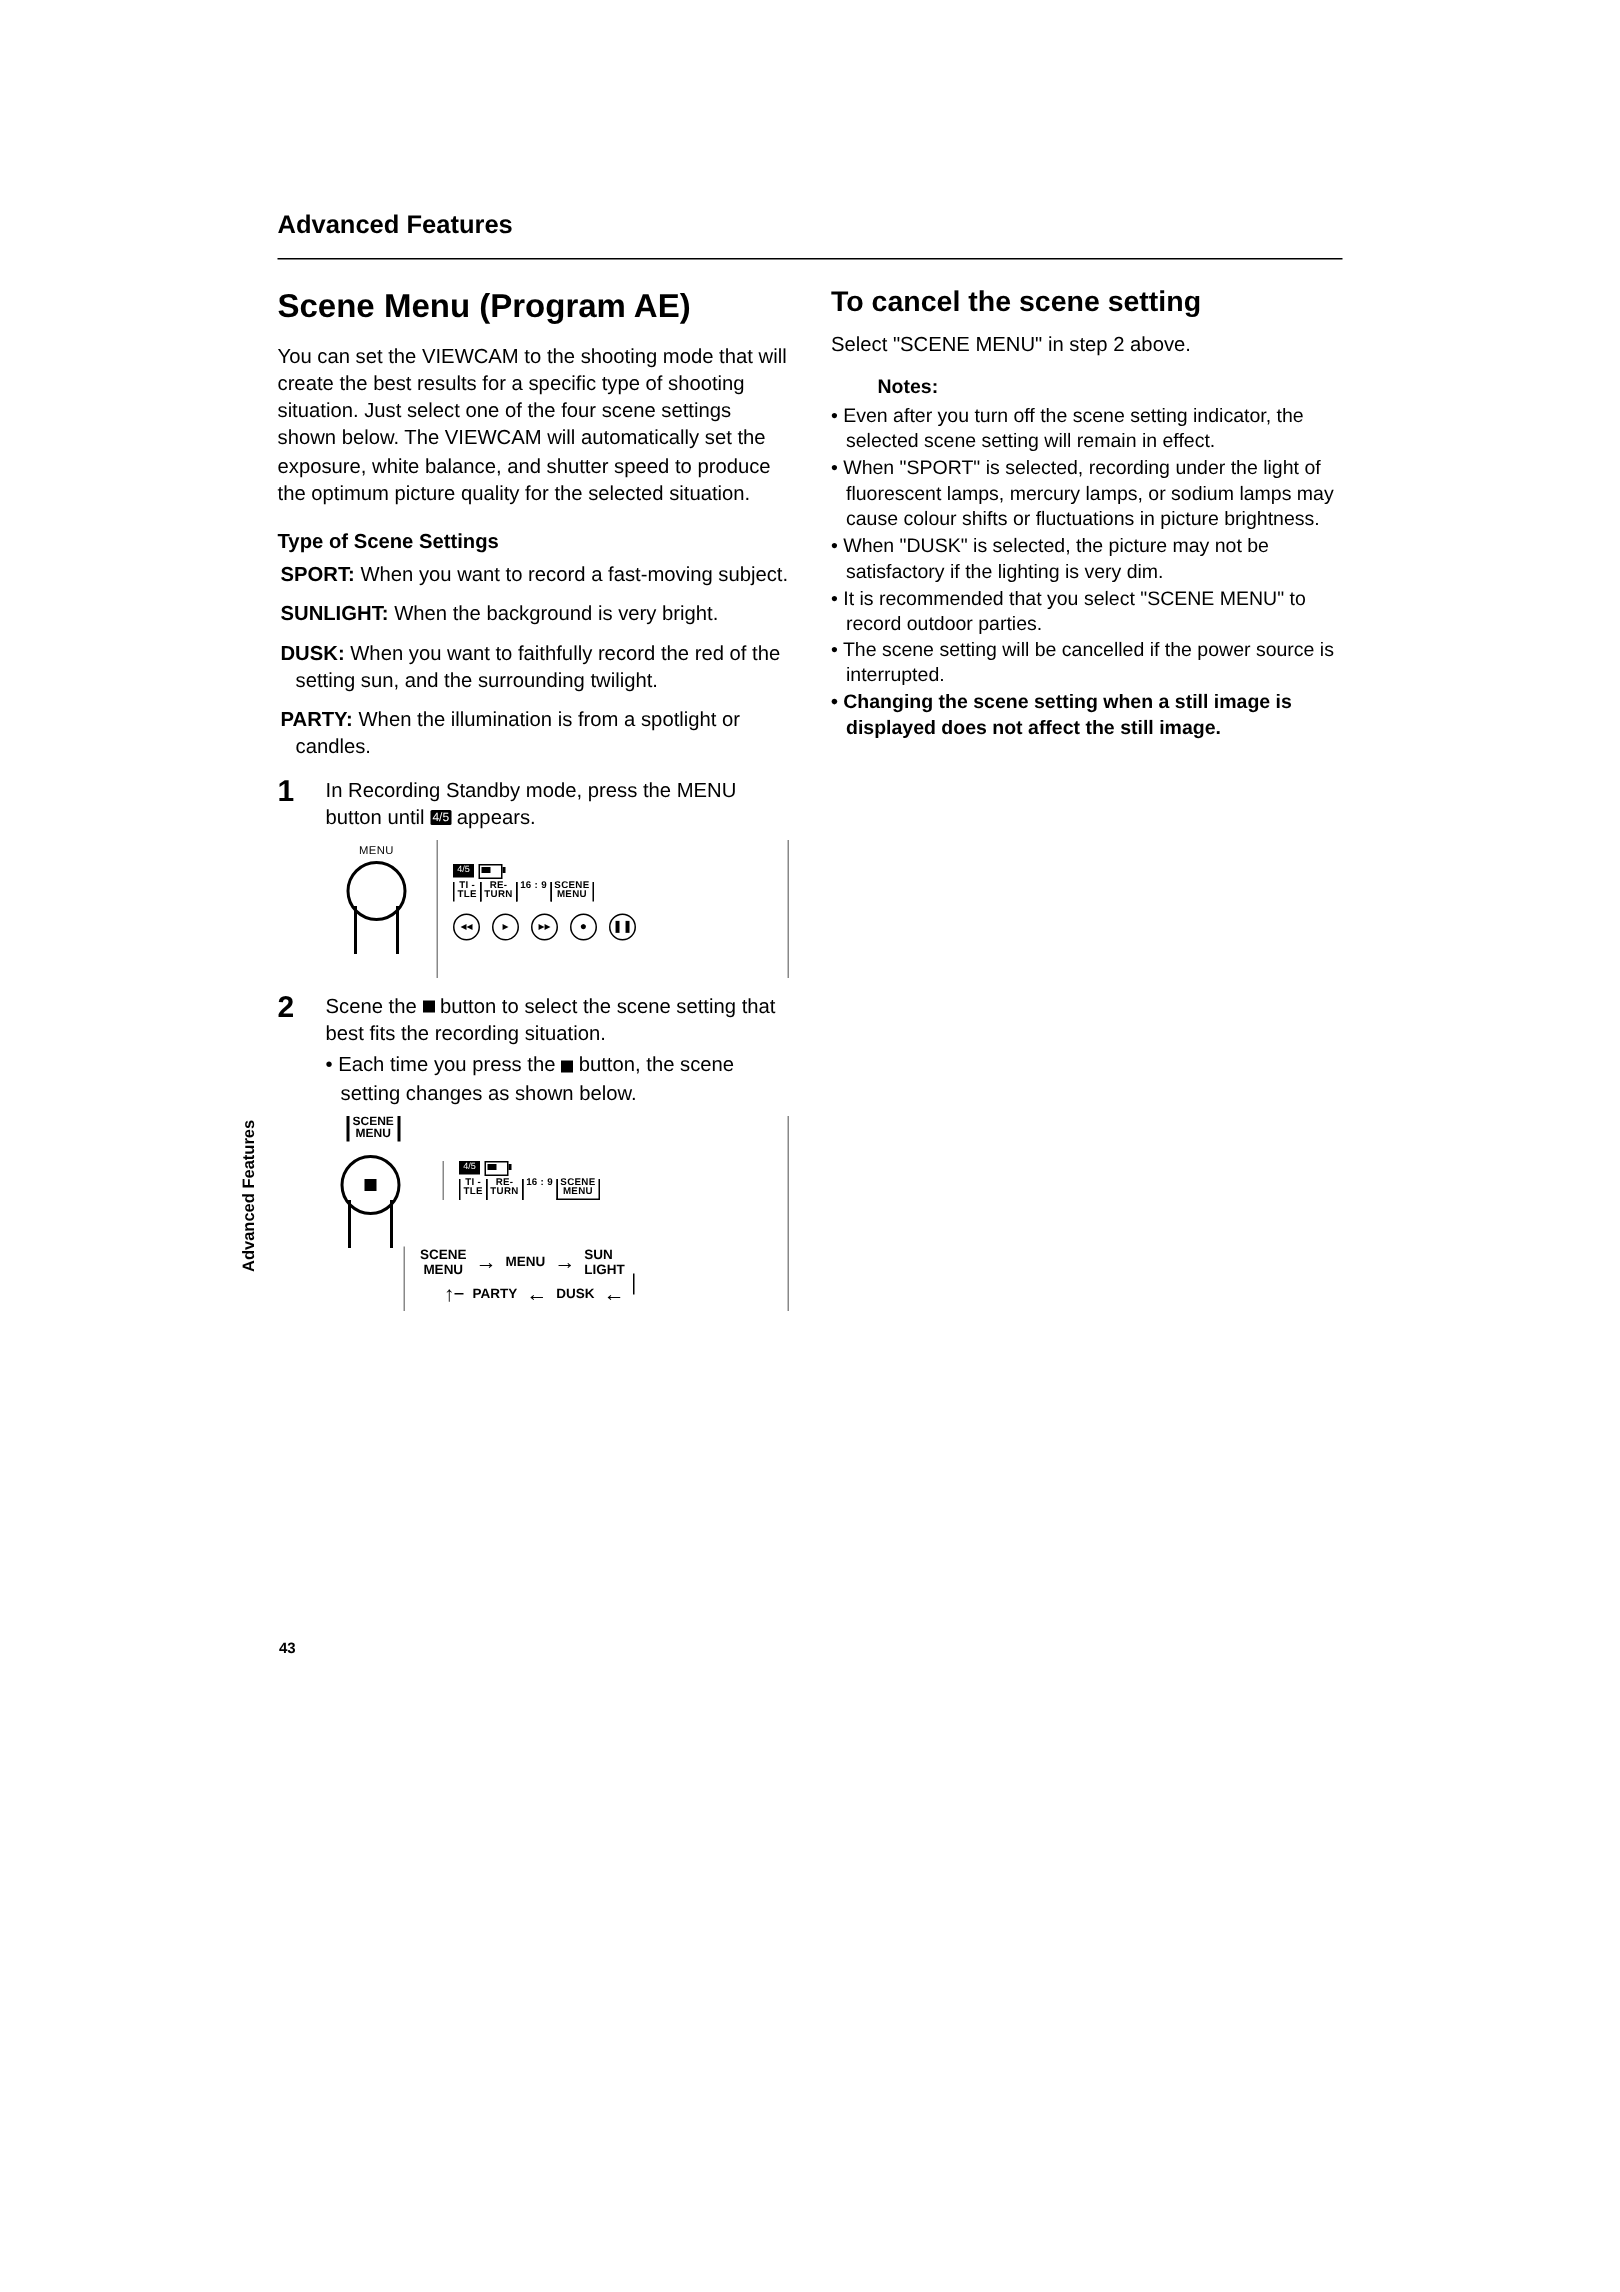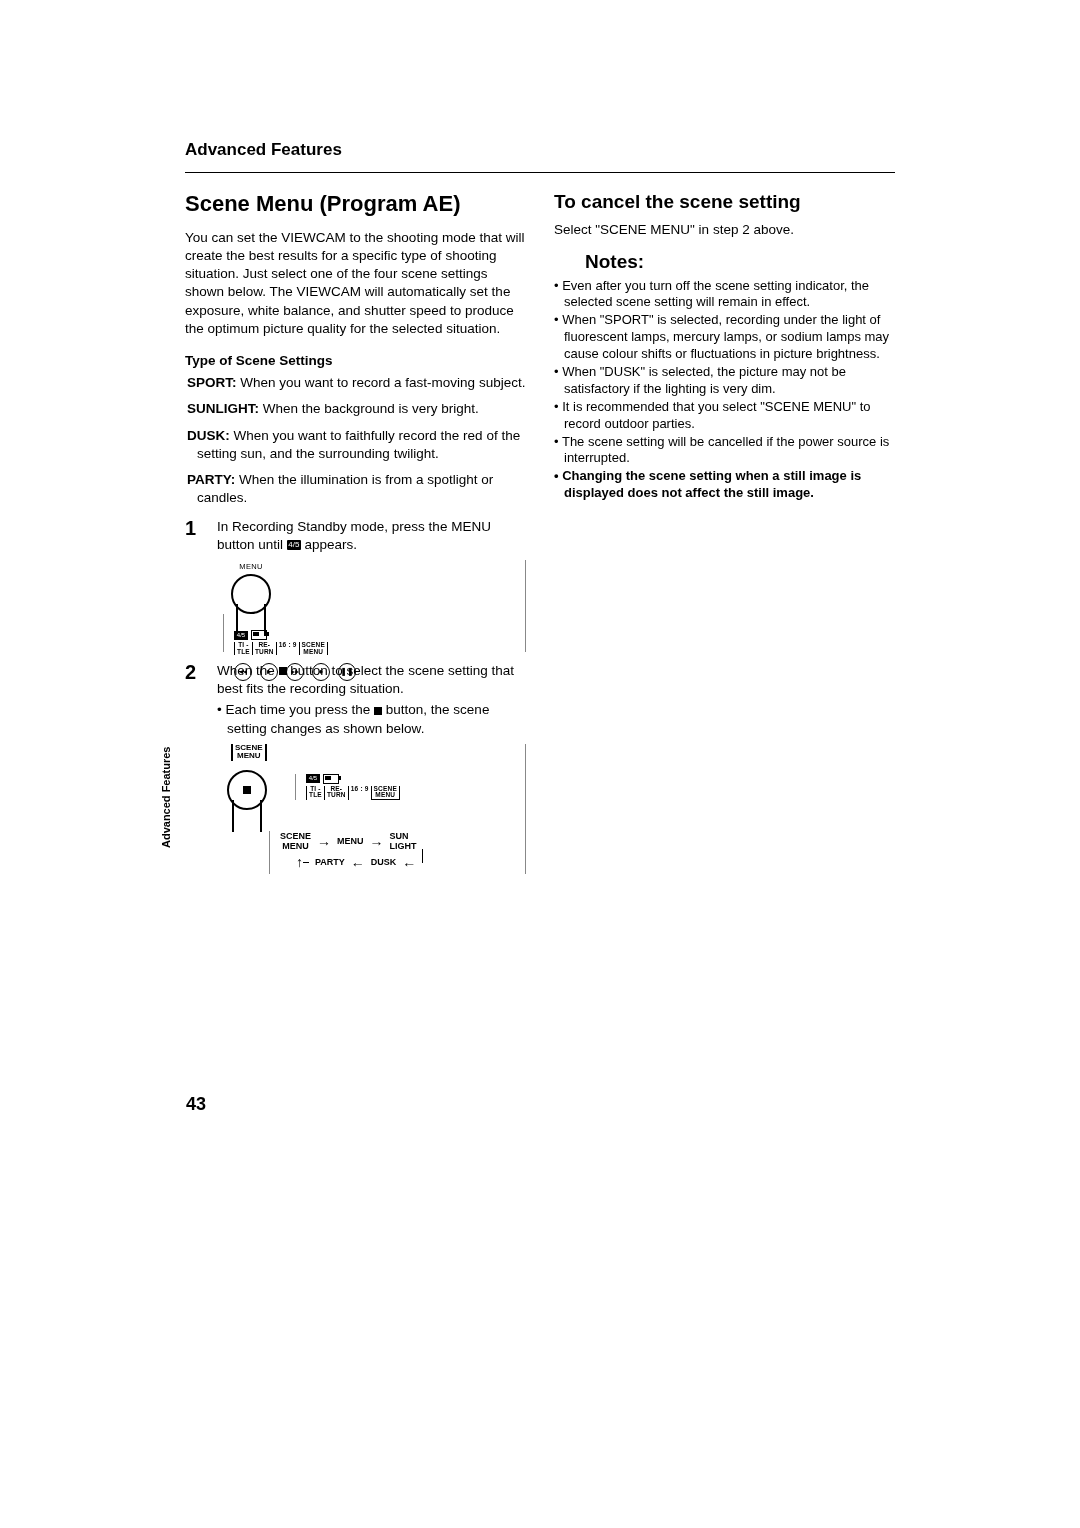--- a/index.html
+++ b/index.html
@@ -88,21 +88,20 @@
     display: inline-block;
     width: 8px;
     height: 8px;
     background: #000;
     vertical-align: middle;
   }
 
   .figure {
     margin: 6px 0 10px 32px;
     border: none;
-    flex-direction: column;
   }
 
   
   .fig1 {
     display: flex;
     align-items: stretch;
     height: 92px;
     border-right: 1px solid #888;
   }
   .btn-col {
@@ -289,21 +288,21 @@
 
   
   .rcol .subhead2 {
     font-weight: bold;
     margin: 0 0 6px 0;
     font-size: 19px;
   }
   .notes-label {
     font-weight: bold;
     margin: 10px 0 3px 0;
-    font-size: 19px;
+    font-size: 13px;
     padding-left: 31px;
   }
   .note-item {
     font-size: 13px;
     padding-left: 10px;
     text-indent: -10px;
     margin-bottom: 1px;
     line-height: 1.3;
   }
   .note-item b { font-weight: bold; }
@@ -317,21 +316,21 @@
     transform-origin: left top;
     font-size: 11px;
     font-weight: bold;
     white-space: nowrap;
   }
 
   .page-num {
     position: absolute;
     left: 186px;
     top: 1094px;
-    font-size: 18px;
+    font-size: 10px;
     font-weight: bold;
   }
 </style>
 </head>
 <body>
 
 <div class="page">
   <div class="section-header">Advanced Features</div>
   <hr class="rule">
 
@@ -394,21 +393,21 @@
               <div class="tbtn">❚❚</div>
             </div>
           </div>
         </div>
       </div>
 
       <div class="step">
         <div class="step-num">2</div>
         <div class="step-body">
           <div>
-            <span>When the </span><span class="inline-stop"></span><span> button to select the scene setting that best fits the recording situation.</span>
+            <span>Scene the </span><span class="inline-stop"></span><span> button to select the scene setting that best fits the recording situation.</span>
           </div>
           <div class="bullet" style="margin-top:3px">
             <span>• Each time you press the </span><span class="inline-stop"></span><span> button, the scene setting changes as shown below.</span>
           </div>
         </div>
       </div>
 
       <div class="figure fig2">
         <div class="scene-label-top" style="white-space:pre">SCENE
 MENU</div>

